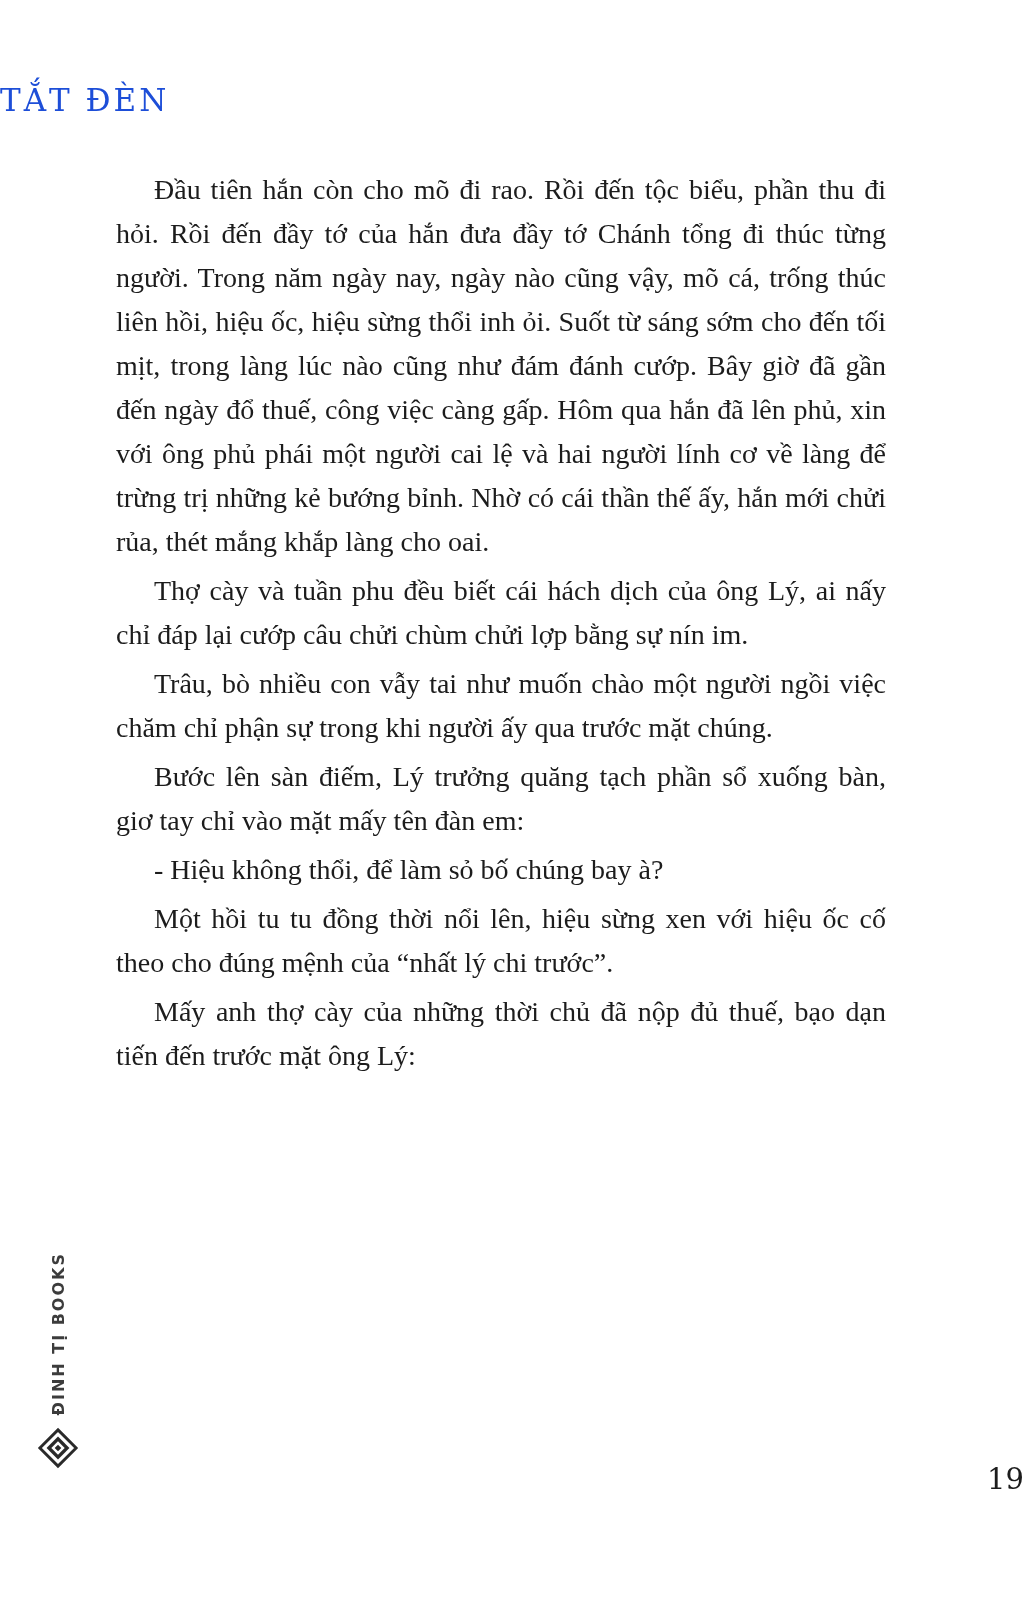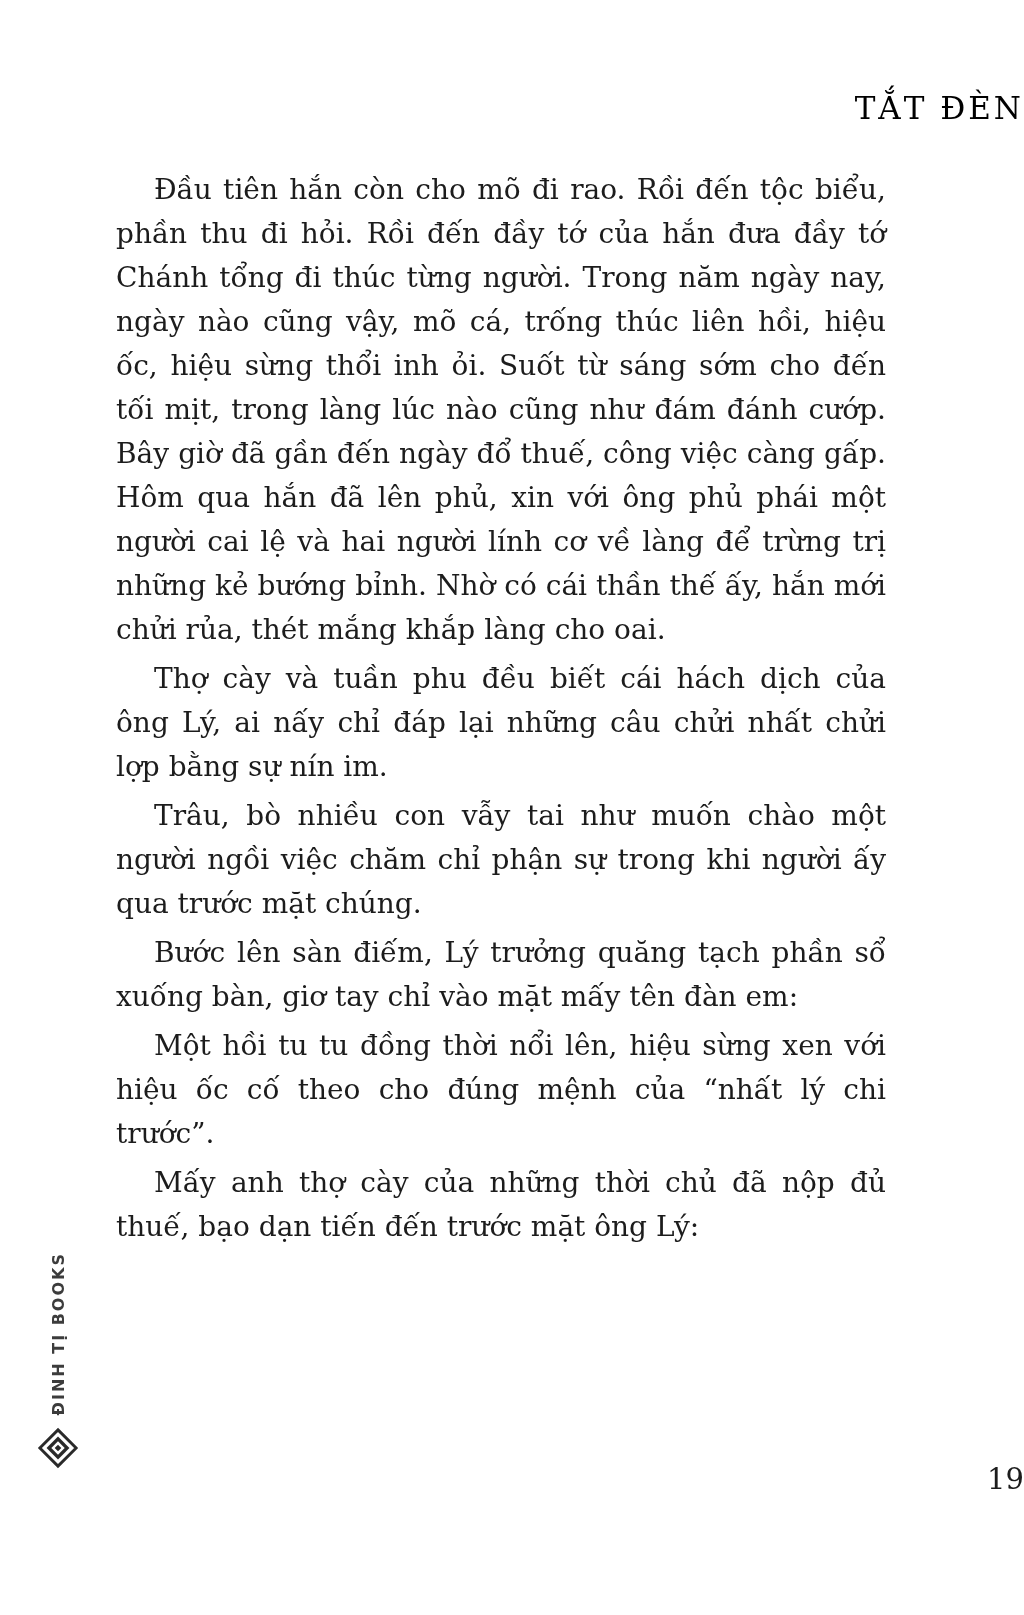--- a/index.html
+++ b/index.html
@@ -11,33 +11,34 @@
     position: relative;
     width: 1024px;
     height: 1615px;
     background: #ffffff;
     overflow: hidden;
     font-family: "DejaVu Serif", serif;
     color: #1c1c1c;
   }
   .title {
     position: absolute;
-    top: 90px;
+    top: 82px;
     left: 0;
     width: 100%;
-    text-align: right;
+    text-align: left;
     font-size: 31px;
     letter-spacing: 3px;
-    color: #000000;
+    color: #1d4ed8;
   }
   .content {
     position: absolute;
     top: 168px;
     left: 116px;
     width: 770px;
+    font-family: Liberation Serif, serif;
   }
   .content p {
     margin: 0 0 5px 0;
     font-size: 28px;
     line-height: 44px;
     text-align: justify;
     text-indent: 38px;
     color: #1c1c1c;
   }
   .page-number {
@@ -81,23 +82,24 @@
 </style>
 </head>
 <body>
 
 <div class="page">
 
   <div class="title">TẮT ĐÈN</div>
 
   <div class="content">
     <p>Đầu tiên hắn còn cho mõ đi rao. Rồi đến tộc biểu, phần thu đi hỏi. Rồi đến đầy tớ của hắn đưa đầy tớ Chánh tổng đi thúc từng người. Trong năm ngày nay, ngày nào cũng vậy, mõ cá, trống thúc liên hồi, hiệu ốc, hiệu sừng thổi inh ỏi. Suốt từ sáng sớm cho đến tối mịt, trong làng lúc nào cũng như đám đánh cướp. Bây giờ đã gần đến ngày đổ thuế, công việc càng gấp. Hôm qua hắn đã lên phủ, xin với ông phủ phái một người cai lệ và hai người lính cơ về làng để trừng trị những kẻ bướng bỉnh. Nhờ có cái thần thế ấy, hắn mới chửi rủa, thét mắng khắp làng cho oai.</p>
-    <p>Thợ cày và tuần phu đều biết cái hách dịch của ông Lý, ai nấy chỉ đáp lại những câu chửi nhất chửi lợp bằng sự nín im.</p>
+    <p>Thợ cày và tuần phu đều biết cái hách dịch của ông Lý, ai nấy chỉ đáp lại cướp câu chửi chùm chửi lợp bằng sự nín im.</p>
     <p>Trâu, bò nhiều con vẫy tai như muốn chào một người ngồi việc chăm chỉ phận sự trong khi người ấy qua trước mặt chúng.</p>
     <p>Bước lên sàn điếm, Lý trưởng quăng tạch phần sổ xuống bàn, giơ tay chỉ vào mặt mấy tên đàn em:</p>
+    <p>- Hiệu không thổi, để làm sỏ bố chúng bay à?</p>
     <p>Một hồi tu tu đồng thời nổi lên, hiệu sừng xen với hiệu ốc cố theo cho đúng mệnh của “nhất lý chi trước”.</p>
     <p>Mấy anh thợ cày của những thời chủ đã nộp đủ thuế, bạo dạn tiến đến trước mặt ông Lý:</p>
   </div>
 
   <div class="spine">
     <div class="brand">ĐINH TỊ BOOKS</div>
     <div class="logo">
       <svg viewBox="0 0 44 44" xmlns="http://www.w3.org/2000/svg">
         <path d="M22 3 L41 22 L22 41 L3 22 Z" fill="none" stroke="#2a2a2a" stroke-width="3"></path>
         <path d="M22 10 L34 22 L22 34 L10 22 Z" fill="#2a2a2a"></path>

